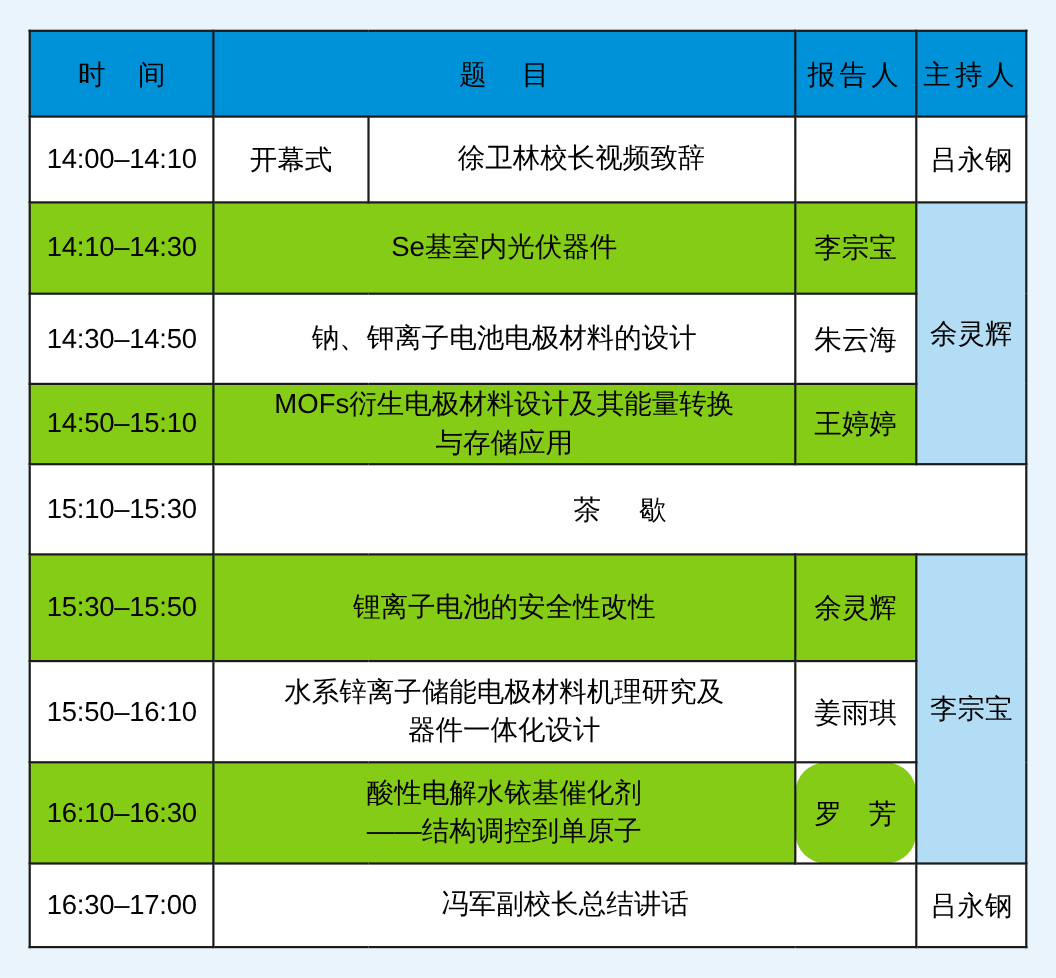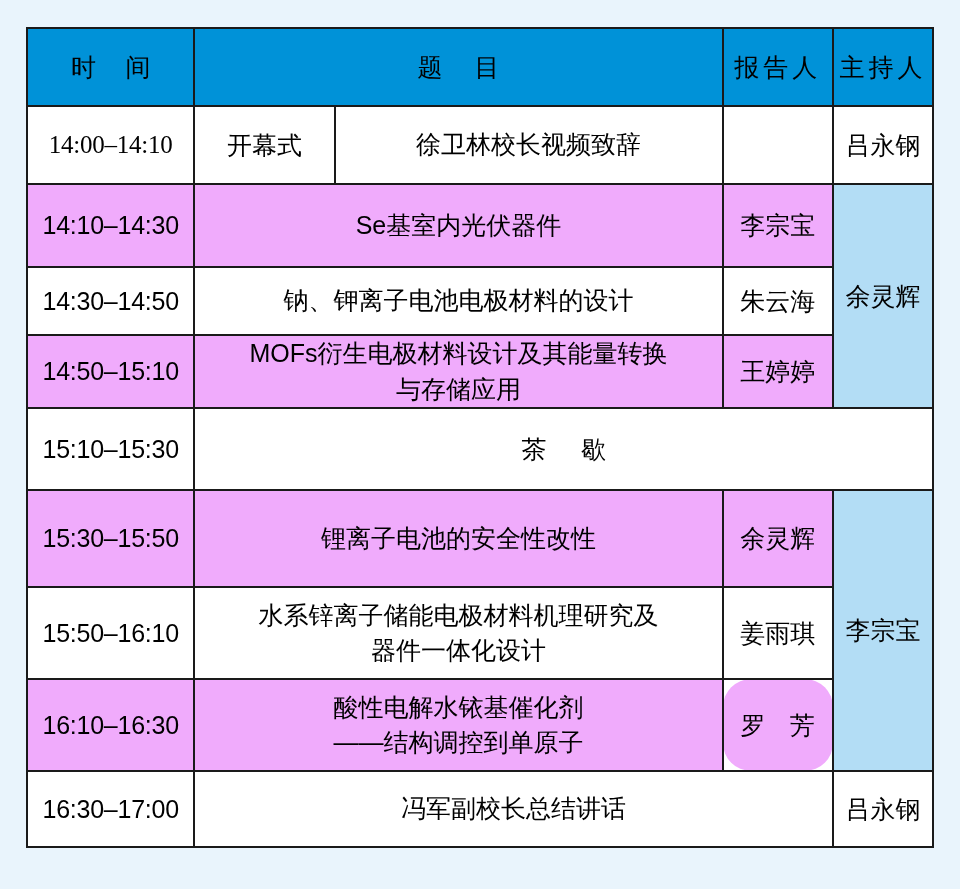--- a/index.html
+++ b/index.html
@@ -55,21 +55,21 @@
   thead th.th-title {
     letter-spacing: 0.5em;
     text-indent: 0.5em;
   }
   thead th.th-time {
     letter-spacing: 0.45em;
     text-indent: 0.45em;
   }
 
   tbody tr.row-white > td { background: #ffffff; }
-  tbody tr.row-blue  > td { background: #f0abfc; }
+  tbody tr.row-blue  > td { background: #84cc16; }
 
   td.cell-blue { background: #b3ddf5 !important; }
 
   td.time {
     font-size: 25px;
     letter-spacing: -0.01em;
     white-space: nowrap;
   }
   td.title {
     font-size: 25px;
@@ -90,23 +90,23 @@
   td.break {
     font-size: 25px;
     letter-spacing: 0.55em;
     text-indent: 0.55em;
   }
   td.spaced-name {
     letter-spacing: 0.35em;
     text-indent: 0.35em;
     border-radius: 28px;
   }
-  .r1 { height: 78px; font-family: Liberation Serif, serif; }
+  .r1 { height: 78px; }
   .r2 { height: 83px; }
-  .r3 { height: 68px; border-radius: 24px; }
+  .r3 { height: 82px; border-radius: 24px; }
   .r4 { height: 70px; }
   .r5 { height: 82px; margin-top: 20px; }
   .r6 { height: 97px; }
   .r7 { height: 92px; }
   .r8 { height: 92px; }
   .r9 { height: 76px; }
   .line2 { display: block; }
 </style>
 </head>
 <body>

